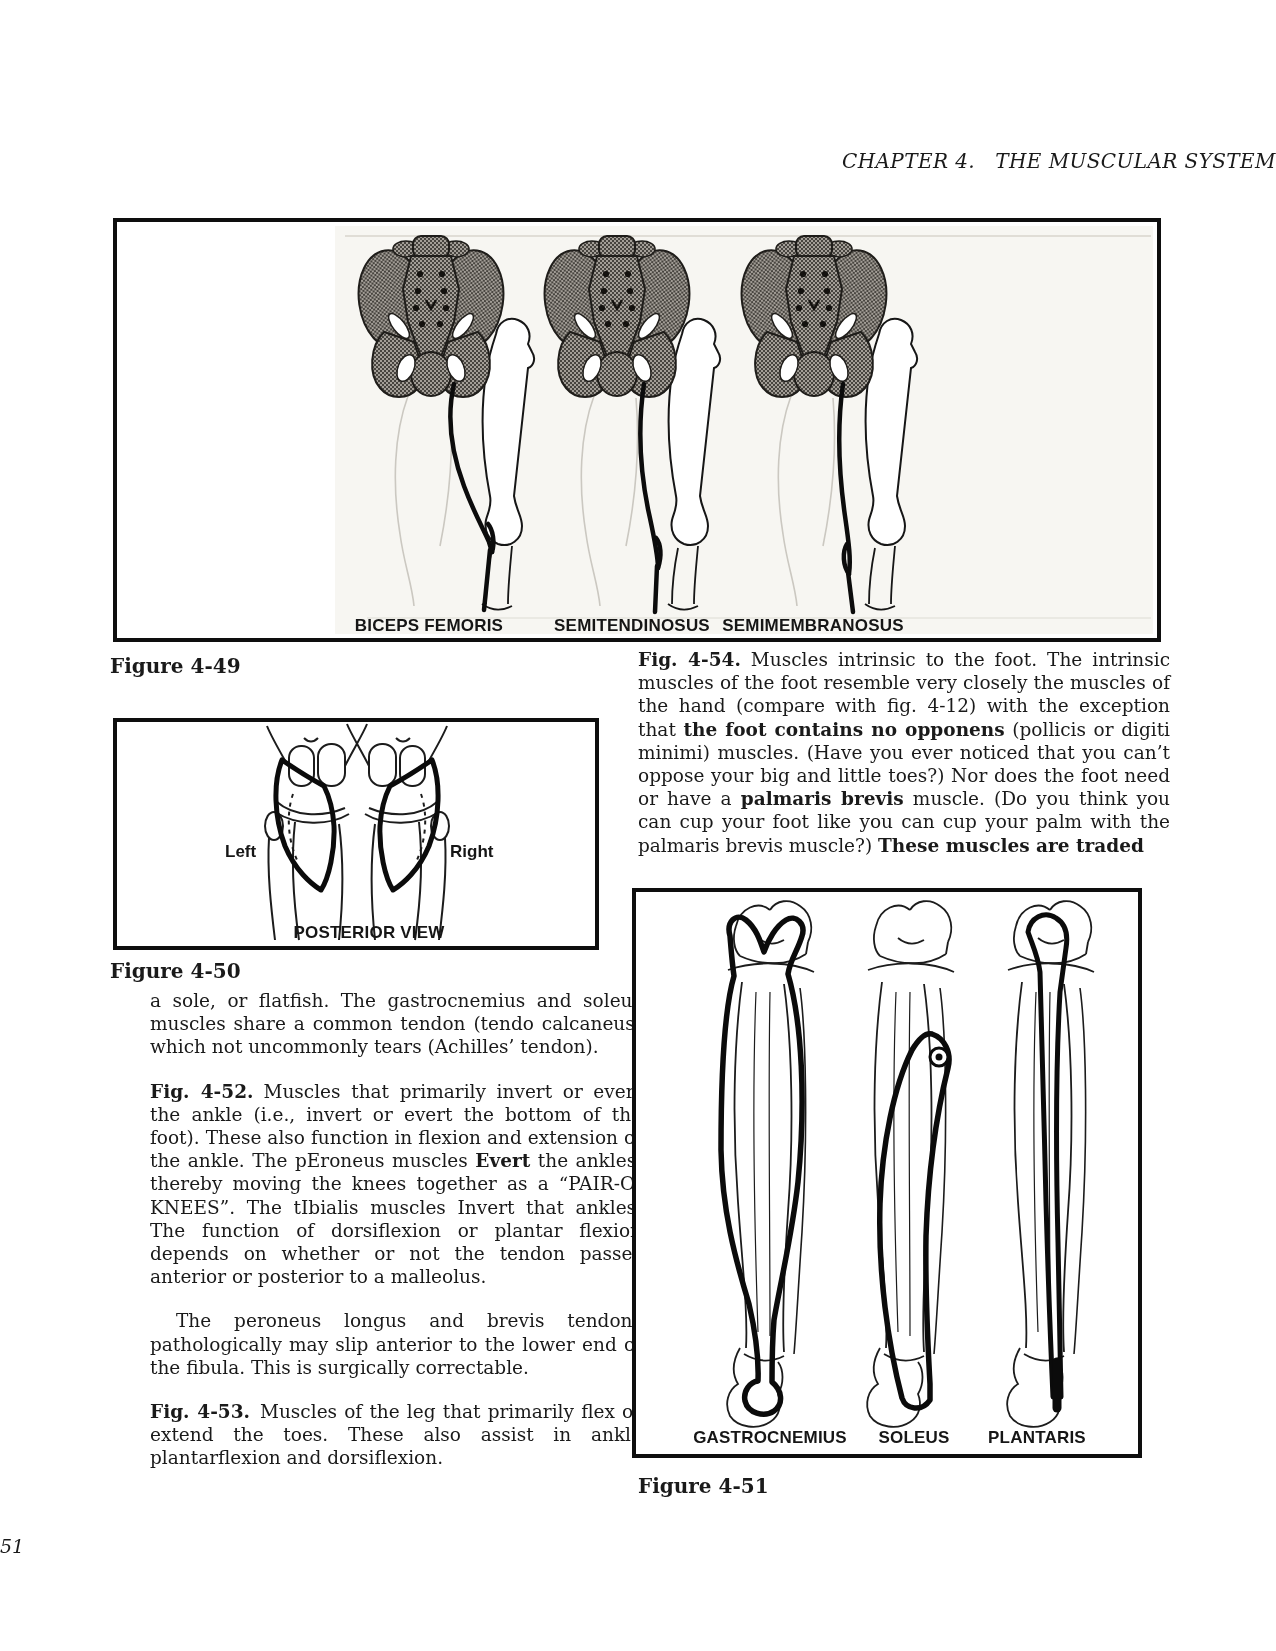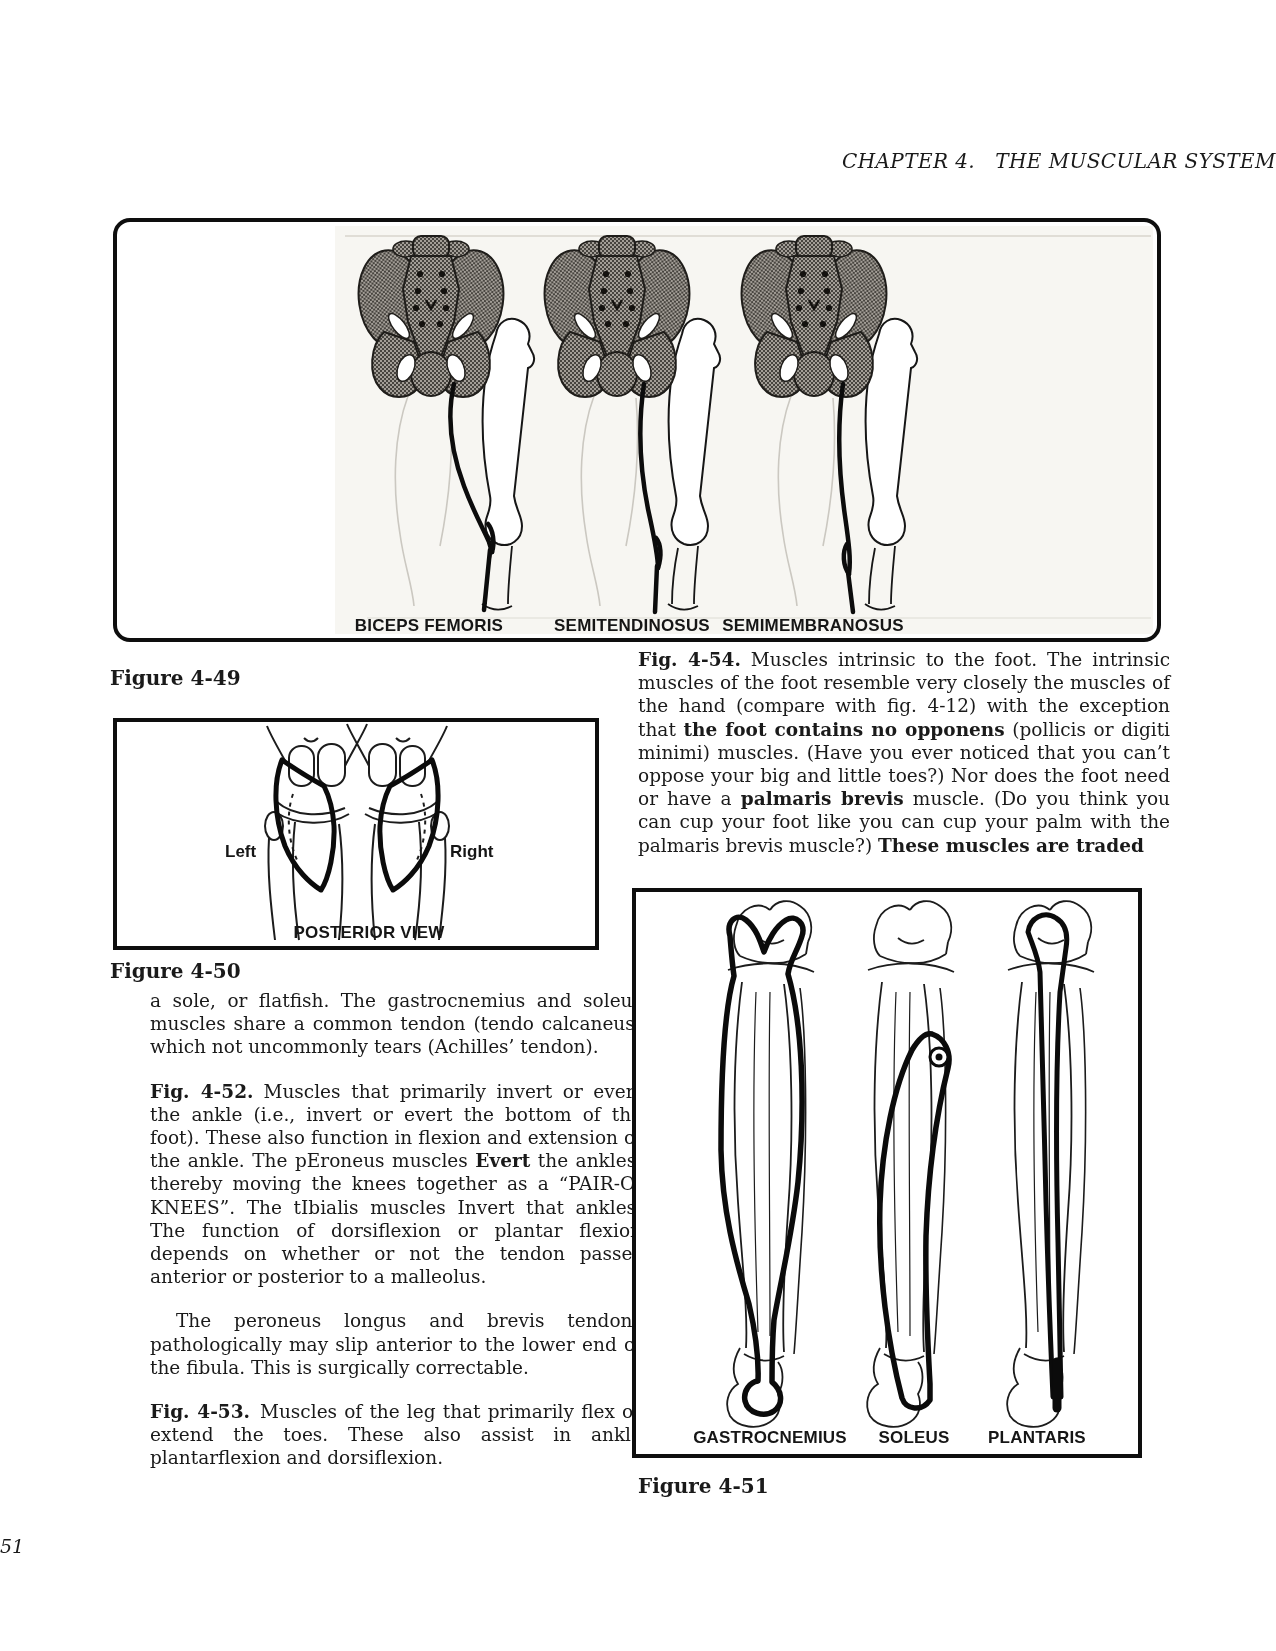--- a/index.html
+++ b/index.html
@@ -6,35 +6,35 @@
   .page {
     position:relative; width:1276px; height:1651px; background:#ffffff;
     font-family:"DejaVu Serif", serif; color:#1a1a1a; overflow:hidden;
     margin:0 auto;
   }
   .header {
     position:absolute; top:149px; left:0; width:1276px; text-align:right;
     font-style:italic; font-size:20px; letter-spacing:0.4px; white-space:pre;
   }
   .figbox { position:absolute; border:4px solid #0e0e0e; background:#fff; }
-  .fig449 { left:113px; top:218px; width:1040px; height:416px;border-radius:17px; }
+  .fig449 { left:113px; top:218px; width:1040px; height:416px; }
   .fig450 { left:113px; top:718px; width:478px; height:224px; }
   .fig451 { left:632px; top:888px; width:502px; height:562px;text-align:right; }
   .figbox svg { position:absolute; left:0; top:0; }
   .figlabel {
     position:absolute; font-family:"Liberation Sans", sans-serif; font-weight:700;
     font-size:17px; color:#161616; transform:translateX(-50%); white-space:nowrap;
     letter-spacing:0.2px;
   }
   .sidelabel {
     position:absolute; font-family:"Liberation Sans", sans-serif; font-weight:700;
     font-size:17px; color:#161616; white-space:nowrap;
   }
   .caption { position:absolute; font-weight:700; font-size:20px; }
-  .cap449 { left:110px; top:654px;margin-top:12px; }
+  .cap449 { left:110px; top:654px; }
   .cap450 { left:110px; top:959px; }
   .cap451 { left:638px; top:1474px; }
   .col { position:absolute; font-size:18.5px; line-height:23.2px; text-align:justify; }
   .rightcol { left:638px; top:648px; width:532px; }
   .leftcol  { left:110px; top:989px; width:492px;margin-left:40px; }
   .col p { margin:0 0 21px 0; }
   .bold { font-weight:700; }
   .lead { font-weight:700; padding-right:10px; }
   .indent { text-indent:26px; }
   .pagenum {

